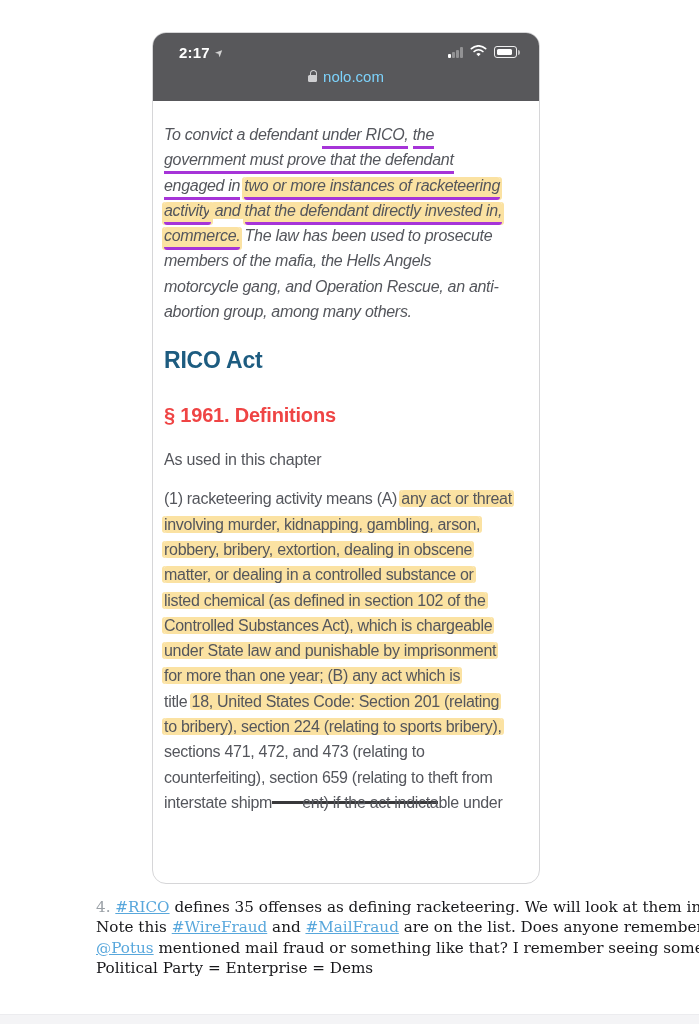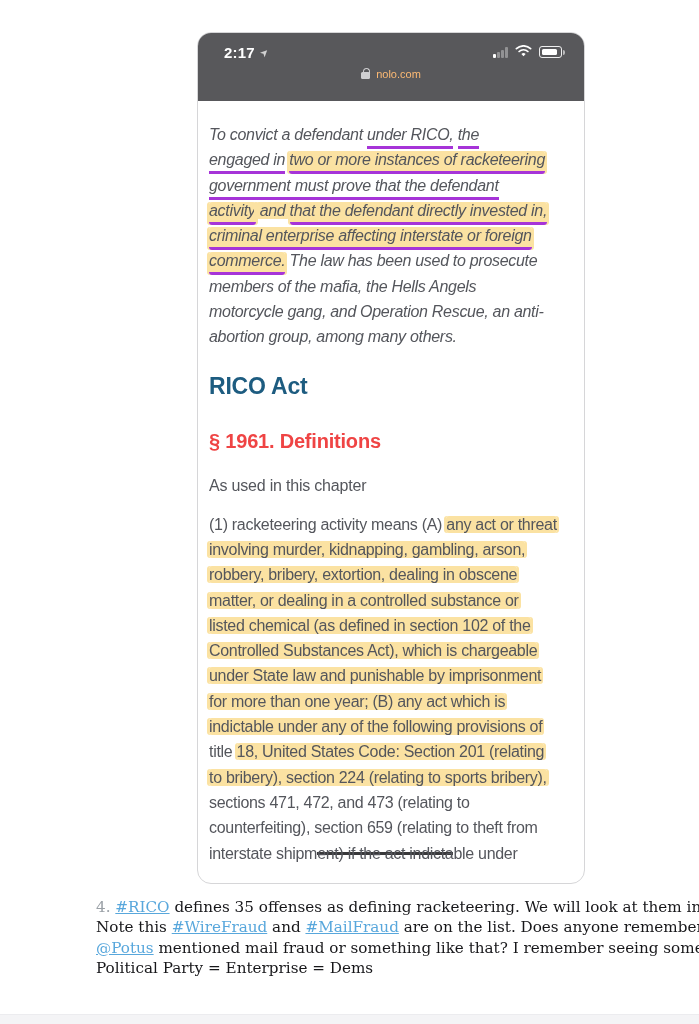--- a/index.html
+++ b/index.html
@@ -12,49 +12,49 @@
     --captext:#17171a;
     --capnum:#9aa0a6;
   }
   *{margin:0;padding:0;box-sizing:border-box;}
   html,body{background:#fff;}
   .page{position:relative;width:699px;height:1024px;background:#ffffff;overflow:hidden;
          font-family:"Liberation Sans",sans-serif;}
 
   
   .phone{position:absolute;left:152px;top:32px;width:388px;height:852px;
-         border:1px solid #d6d6d8;border-radius:14px;background:#fff;overflow:hidden;margin-left:45px;}
+         border:1px solid #d6d6d8;border-radius:14px;background:#fff;overflow:hidden;}
   .phone-header{height:68px;background:var(--statusbg);}
   .status-row{display:flex;align-items:center;padding:10px 22px 0 26px;height:28px;}
   .time{color:#fff;font-size:15px;font-weight:700;letter-spacing:0.2px;}
   .loc-arrow{display:inline-block;color:#e8e8e8;font-size:10px;transform:rotate(-45deg);margin-left:5px;opacity:.85;}
   .status-spacer{flex:1;}
   .status-icons{display:flex;align-items:center;gap:5px;}
   .sig{display:flex;align-items:flex-end;gap:1.5px;height:11px;margin-right:2px;}
   .sig i{display:block;width:2.6px;border-radius:1px;background:rgba(255,255,255,.35);}
   .sig i:nth-child(1){height:4px;background:#fff;}
   .sig i:nth-child(2){height:6px;}
   .sig i:nth-child(3){height:8px;}
   .sig i:nth-child(4){height:10.5px;}
   .battery{position:relative;width:23px;height:11.5px;border:1px solid rgba(255,255,255,.9);border-radius:3px;padding:1.5px;margin-left:2px;}
   .battery b{display:block;height:100%;width:86%;background:#fff;border-radius:1.5px;}
   .battery:after{content:"";position:absolute;right:-3.5px;top:3px;width:2px;height:4.5px;background:rgba(255,255,255,.6);border-radius:0 2px 2px 0;}
-  .url-row{display:flex;align-items:center;justify-content:center;gap:6px;margin-top:7px;color:#fdba74;font-size:11px;}
+  .url-row{display:flex;align-items:center;justify-content:center;gap:6px;margin-top:7px;color:#7dd3fc;font-size:15px;}
   .lock{position:relative;width:9px;height:7px;background:#cfcfd1;border-radius:1.5px;margin-top:3px;}
   .lock:before{content:"";position:absolute;top:-4.5px;left:1.6px;width:5.6px;height:5.5px;
                border:1.6px solid #cfcfd1;border-bottom:none;border-radius:3.5px 3.5px 0 0;}
 
   
   .phone-content{padding:21px 12px 0 11px;color:var(--bodytext);}
   .line{display:block;white-space:nowrap;height:25.3px;line-height:25.3px;
         font-size:16px;letter-spacing:-0.3px;}
   .intro .line{font-style:italic;}
   .hl{background:var(--hl);border-radius:3px;box-shadow:-2px 0 0 var(--hl),2px 0 0 var(--hl);}
   .u{border-bottom:3.5px solid var(--purple);padding-bottom:3px;}
-  .strike{background:linear-gradient(to bottom,transparent 42%,#38383a 42%,#38383a 61%,transparent 61%);}
+  .strike{background:linear-gradient(to bottom,transparent 42%,#38383a 42%,#38383a 61%,transparent 61%);padding-left:30px;}
   .h1{margin-top:23px;font-size:23px;font-weight:700;color:var(--blue);letter-spacing:-0.2px;}
   .h2{margin-top:30px;font-size:20px;font-weight:700;color:#ef4444;letter-spacing:-0.2px;}
   .lead{margin-top:24px;font-size:16px;letter-spacing:-0.2px;}
   .definition{margin-top:17px;}
 
   
   .caption{position:absolute;left:96px;top:897px;width:560px;
            font-family:"DejaVu Serif",serif;font-size:15.2px;color:var(--captext);}
   .cap-line{display:block;white-space:nowrap;height:20.3px;line-height:20.3px;}
   .cap-link{color:var(--link);text-decoration:underline;cursor:pointer;}
@@ -96,42 +96,40 @@
       </div>
       <div class="url-row">
         <span class="lock"></span>
         <span>nolo.com</span>
       </div>
     </div>
 
     <div class="phone-content">
       <div class="intro" id="intro-para">
           <div class="line"><span>To convict a defendant </span><span class="u">under RICO,</span><span> </span><span class="u">the</span></div>
+          <div class="line"><span class="u">government must prove that the defendant</span></div>
           <div class="line"><span class="u">engaged in</span><span> </span><span class="hl u">two or more instances of racketeering</span></div>
-          <div class="line"><span class="u">government must prove that the defendant</span></div>
           <div class="line"><span class="hl u">activity</span><span class="hl"> and </span><span class="hl u">that the defendant directly invested in,</span></div>
-          <div class="line"><span class="hl u">criminal enterprise affecting interstate or foreign</span></div>
           <div class="line"><span class="hl u">commerce.</span><span> The law has been used to prosecute</span></div>
           <div class="line"><span>members of the mafia, the Hells Angels</span></div>
           <div class="line"><span>motorcycle gang, and Operation Rescue, an anti-</span></div>
           <div class="line"><span>abortion group, among many others.</span></div>
         </div>
       <div class="h1">RICO Act</div>
       <div class="h2">§ 1961. Definitions</div>
       <div class="lead">As used in this chapter</div>
       <div class="definition" id="definition-para">
           <div class="line"><span>(1) racketeering activity means (A) </span><span class="hl">any act or threat</span></div>
           <div class="line"><span class="hl">involving murder, kidnapping, gambling, arson,</span></div>
           <div class="line"><span class="hl">robbery, bribery, extortion, dealing in obscene</span></div>
           <div class="line"><span class="hl">matter, or dealing in a controlled substance or</span></div>
           <div class="line"><span class="hl">listed chemical (as defined in section 102 of the</span></div>
           <div class="line"><span class="hl">Controlled Substances Act), which is chargeable</span></div>
           <div class="line"><span class="hl">under State law and punishable by imprisonment</span></div>
           <div class="line"><span class="hl">for more than one year; (B) any act which is</span></div>
-          <div class="line"><span class="hl">indictable under any of the following provisions of</span></div>
           <div class="line"><span>title </span><span class="hl">18, United States Code: Section 201 (relating</span></div>
           <div class="line"><span class="hl">to bribery), section 224 (relating to sports bribery),</span></div>
           <div class="line"><span>sections 471, 472, and 473 (relating to</span></div>
           <div class="line"><span>counterfeiting), section 659 (relating to theft from</span></div>
           <div class="line"><span>interstate shipm</span><span class="strike">ent) if the act indicta</span><span>ble under</span></div>
         </div>
     </div>
 
   </div>
 

